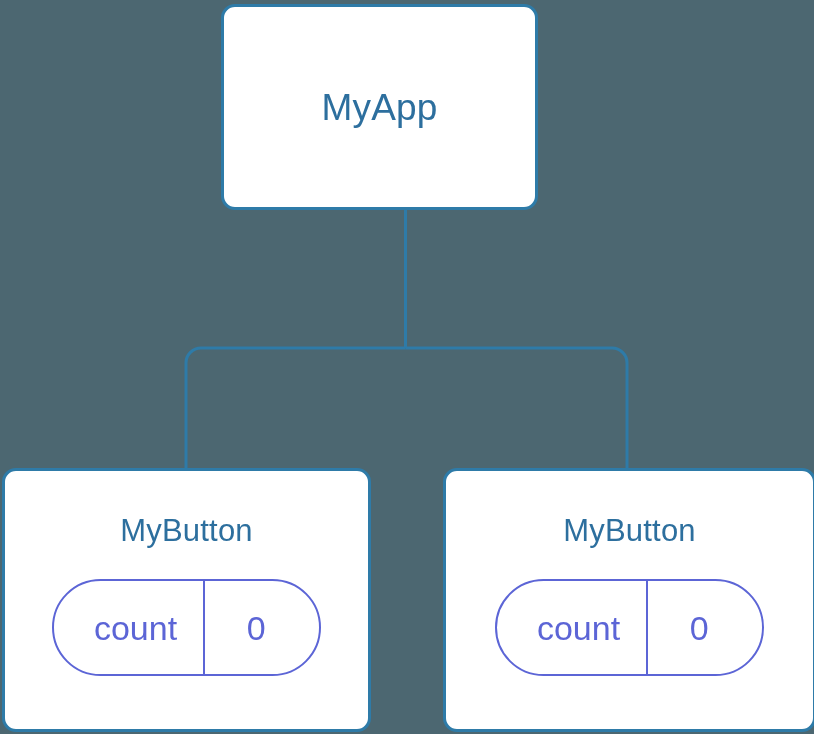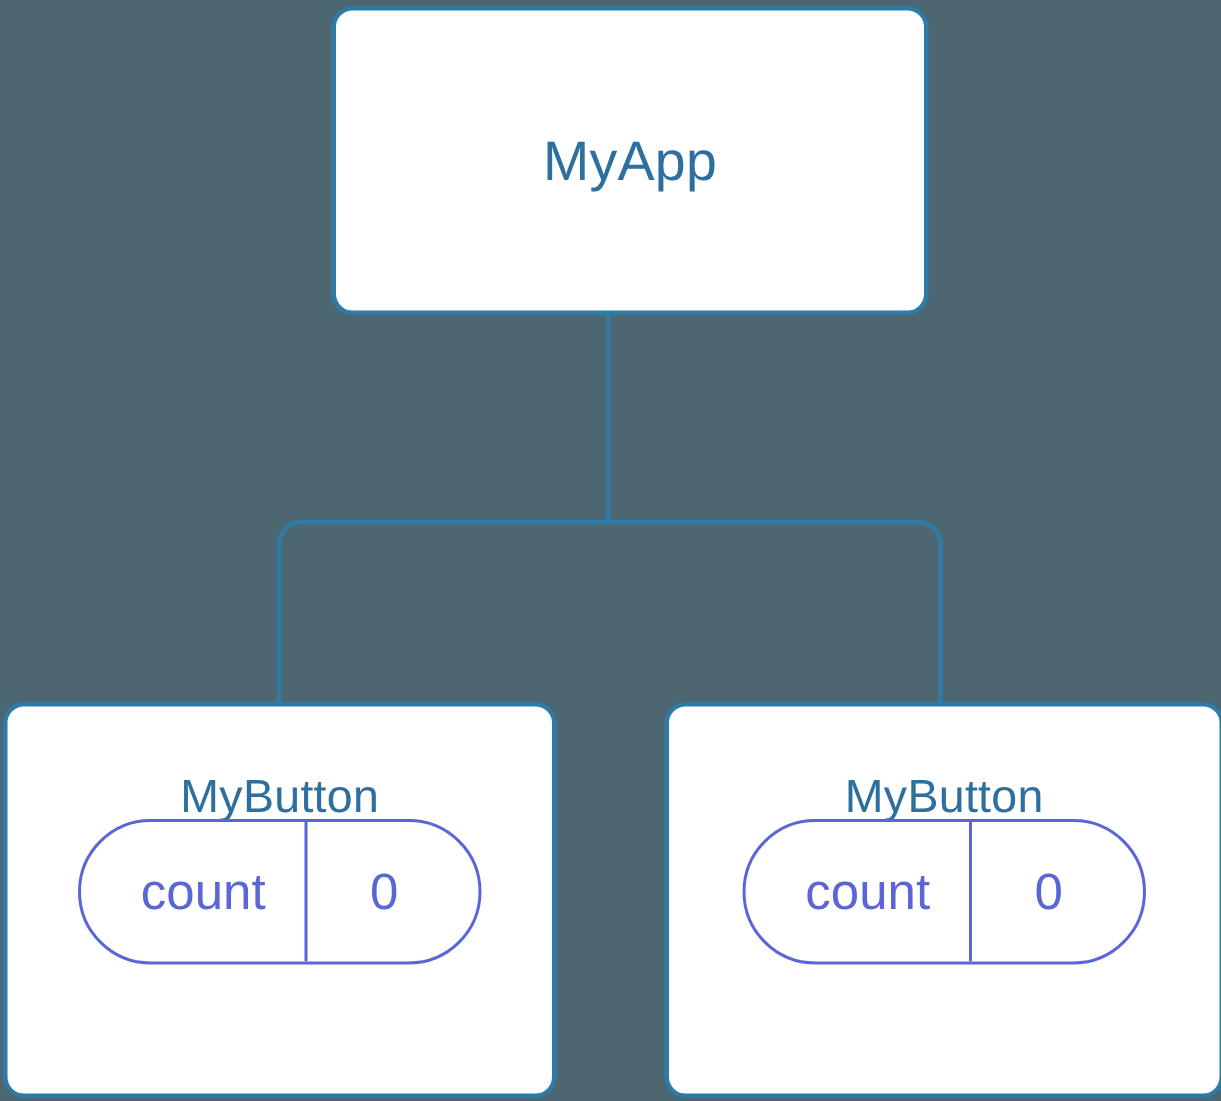--- a/index.html
+++ b/index.html
@@ -32,21 +32,21 @@
     background: #ffffff;
     border: 3px solid #2e7ba8;
     border-radius: 14px;
     display: flex;
     flex-direction: column;
     align-items: center;
   }
   .node-root {
     left: 221px;
     top: 4px;
-    width: 398px;
+    width: 317px;
     height: 206px;
     justify-content: center;
   }
   .node-child-left {
     left: 2px;
     top: 468px;
     width: 369px;
     height: 264px;
     justify-content: flex-start;
     padding-top: 44px;
@@ -64,20 +64,21 @@
     font-size: 37px;
     line-height: 1;
     letter-spacing: 0.2px;
     white-space: nowrap;
   }
   .node-child-left .node-title,
   .node-child-right .node-title {
     font-size: 31px;
   }
   .state-pill {
+    margin-top: 33px;
     box-sizing: border-box;
     display: flex;
     align-items: stretch;
     height: 97px;
     border: 2px solid #5c65d6;
     border-radius: 49px;
     background: transparent;
     overflow: hidden;
   }
   .pill-key {

